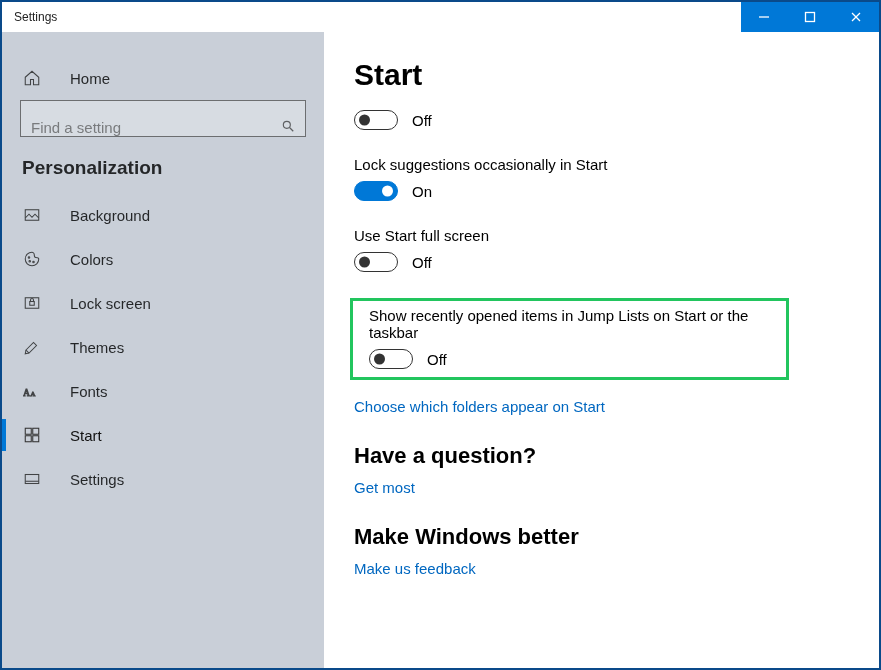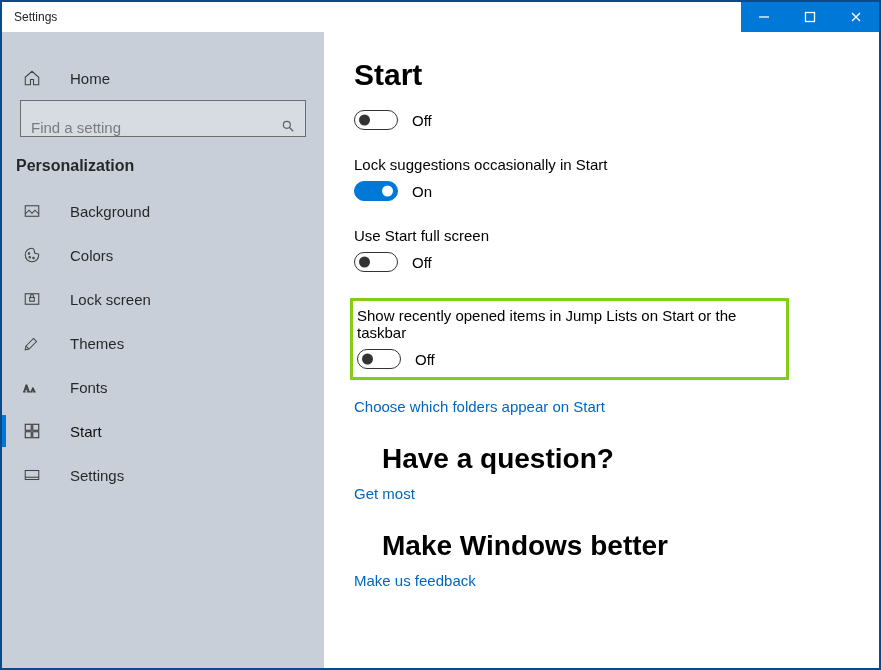--- a/index.html
+++ b/index.html
@@ -108,42 +108,42 @@
   .search-box input {
     flex: 1;
     border: none;
     background: transparent;
     font-size: 15px;
     color: #555;
     outline: none;
   }
   .search-box .sicon { color: #555; }
   .section-header {
-    padding: 6px 20px 14px 14px;
-    font-size: 16px;
+    padding: 6px 20px 14px 20px;
+    font-size: 19px;
     font-weight: 600;
     color: #111;
   }
   .content {
     flex: 1;
     padding: 26px 30px 20px 30px;
     overflow: auto;
     position: relative;
   }
   h1.page-title {
     font-size: 30px;
     font-weight: 600;
     margin-bottom: 18px;
   }
   .setting {
     margin-bottom: 26px;
   }
   .setting.highlight {
-    border: 3px solid #84cc16;
-    padding: 6px 8px 8px 4px;
+    border: 3px solid #22c55e;
+    padding: 6px 8px 8px 16px;
     margin-left: -4px;
     margin-right: 60px;
     margin-bottom: 18px;
   }
   .setting .label {
     font-size: 15px;
     margin-bottom: 8px;
   }
   .toggle-row {
     display: flex;
@@ -180,25 +180,24 @@
   .toggle-state {
     font-size: 15px;
   }
   .link {
     color: #0067c0;
     font-size: 15px;
     cursor: pointer;
     display: inline-block;
   }
   h2.subhead {
-    font-size: 28px;
+    font-size: 22px;
     font-weight: 600;
     margin-top: 28px;
     margin-bottom: 10px;
-    margin-left: 28px;
   }
 </style>
 </head>
 <body>
 
 <div class="window">
   <div class="titlebar">
     <span class="title">Settings</span>
     <div class="win-controls">
       <div class="win-btn">

